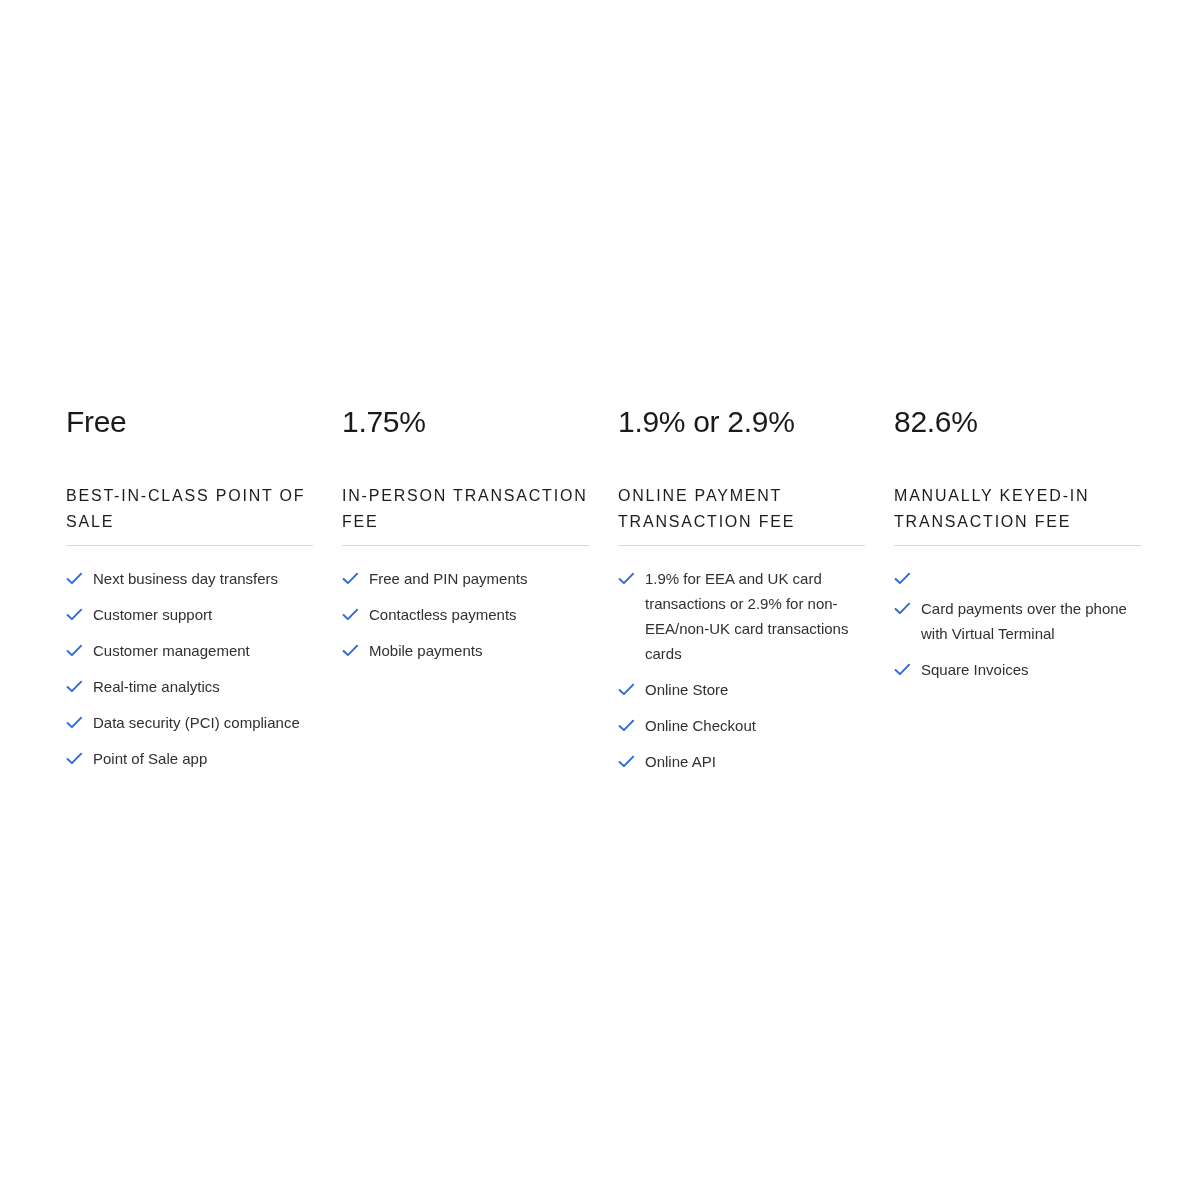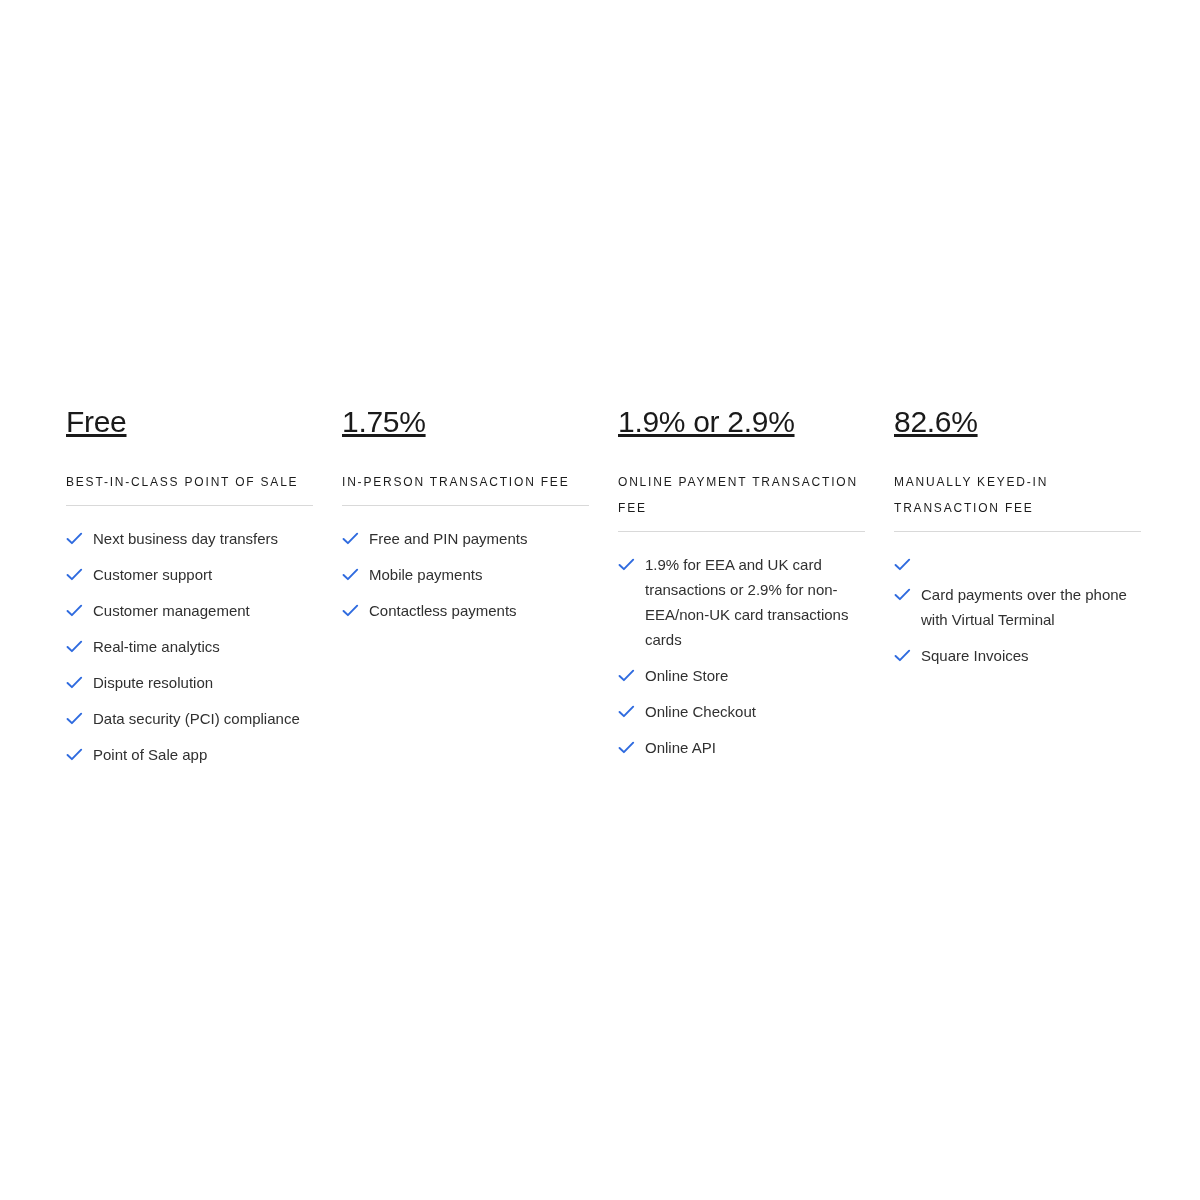--- a/index.html
+++ b/index.html
@@ -20,25 +20,24 @@
   .pricing-column {
     width: 247px;
     flex: 0 0 247px;
   }
   .price-heading {
     font-size: 30px;
     line-height: 36px;
     font-weight: 500;
     letter-spacing: -0.3px;
     color: var(--price-color, #1a1a1a);
-    text-decoration: underline;
   }
   .column-label {
-    margin-top: 29px;
-    font-size: 12px;
+    margin-top: 43px;
+    font-size: 16px;
     line-height: 26px;
     font-weight: 500;
     letter-spacing: 1.8px;
     color: var(--label-color, #1c1c1c);
   }
   .column-divider {
     margin-top: 10px;
     border: none;
     border-top: 1px solid var(--divider-color, #d9d9d9);
     height: 0;
@@ -99,26 +98,20 @@
     <span class="feature-text">Customer management</span>
   </li>
 
   <li class="feature-item">
     <svg class="check-icon" viewBox="0 0 18 14" aria-hidden="true">
       <path d="M1.5 7.5 L6.2 12 L16.2 1.8" fill="none" stroke="currentColor" stroke-width="2.1" stroke-linecap="round" stroke-linejoin="round"></path>
     </svg>
     <span class="feature-text">Real-time analytics</span>
   </li>
 
-  <li class="feature-item">
-    <svg class="check-icon" viewBox="0 0 18 14" aria-hidden="true">
-      <path d="M1.5 7.5 L6.2 12 L16.2 1.8" fill="none" stroke="currentColor" stroke-width="2.1" stroke-linecap="round" stroke-linejoin="round"></path>
-    </svg>
-    <span class="feature-text">Dispute resolution</span>
-  </li>
 
   <li class="feature-item">
     <svg class="check-icon" viewBox="0 0 18 14" aria-hidden="true">
       <path d="M1.5 7.5 L6.2 12 L16.2 1.8" fill="none" stroke="currentColor" stroke-width="2.1" stroke-linecap="round" stroke-linejoin="round"></path>
     </svg>
     <span class="feature-text">Data security (PCI) compliance</span>
   </li>
 
   <li class="feature-item">
     <svg class="check-icon" viewBox="0 0 18 14" aria-hidden="true">
@@ -138,28 +131,28 @@
     <svg class="check-icon" viewBox="0 0 18 14" aria-hidden="true">
       <path d="M1.5 7.5 L6.2 12 L16.2 1.8" fill="none" stroke="currentColor" stroke-width="2.1" stroke-linecap="round" stroke-linejoin="round"></path>
     </svg>
     <span class="feature-text">Free and PIN payments</span>
   </li>
 
   <li class="feature-item">
     <svg class="check-icon" viewBox="0 0 18 14" aria-hidden="true">
       <path d="M1.5 7.5 L6.2 12 L16.2 1.8" fill="none" stroke="currentColor" stroke-width="2.1" stroke-linecap="round" stroke-linejoin="round"></path>
     </svg>
+    <span class="feature-text">Contactless payments</span>
+  </li>
+
+  <li class="feature-item">
+    <svg class="check-icon" viewBox="0 0 18 14" aria-hidden="true">
+      <path d="M1.5 7.5 L6.2 12 L16.2 1.8" fill="none" stroke="currentColor" stroke-width="2.1" stroke-linecap="round" stroke-linejoin="round"></path>
+    </svg>
     <span class="feature-text">Mobile payments</span>
-  </li>
-
-  <li class="feature-item">
-    <svg class="check-icon" viewBox="0 0 18 14" aria-hidden="true">
-      <path d="M1.5 7.5 L6.2 12 L16.2 1.8" fill="none" stroke="currentColor" stroke-width="2.1" stroke-linecap="round" stroke-linejoin="round"></path>
-    </svg>
-    <span class="feature-text">Contactless payments</span>
   </li>
 </ul>
   </div>
 
   <div class="pricing-column">
     <div class="price-heading">1.9% or 2.9%</div>
     <div class="column-label">ONLINE PAYMENT TRANSACTION FEE</div>
     <hr class="column-divider">
     <ul class="feature-list">
   <li class="feature-item">

